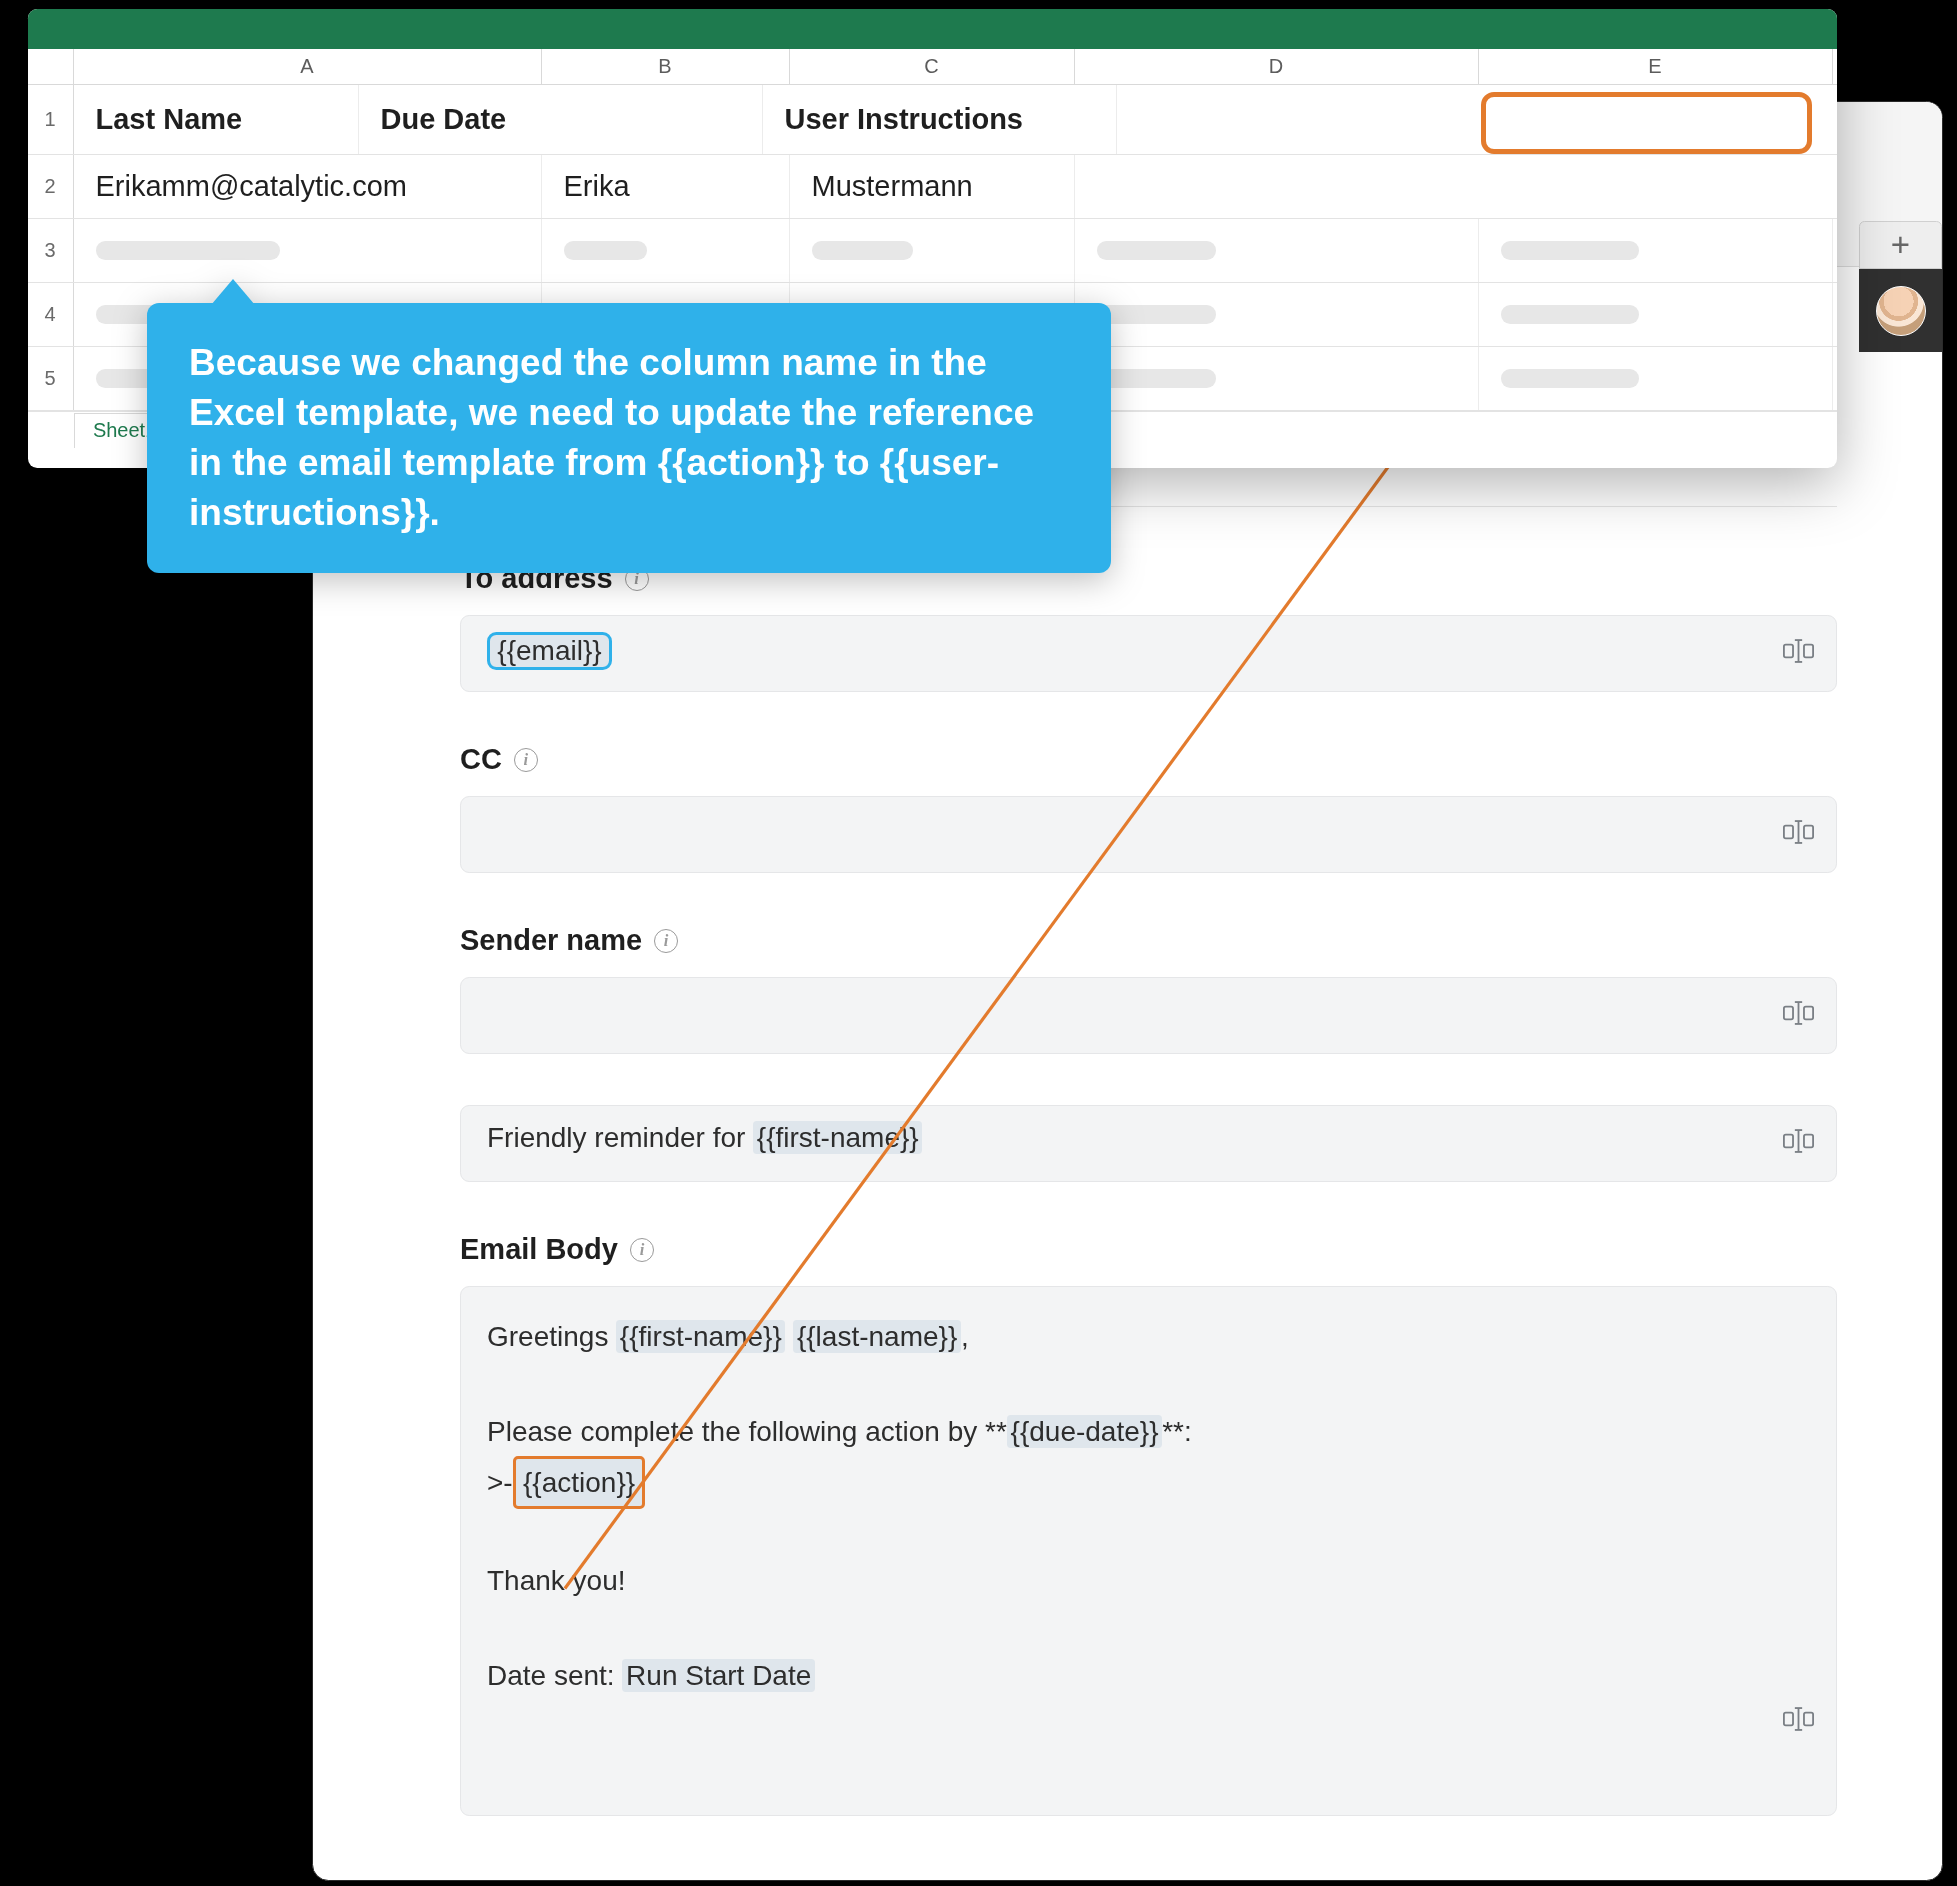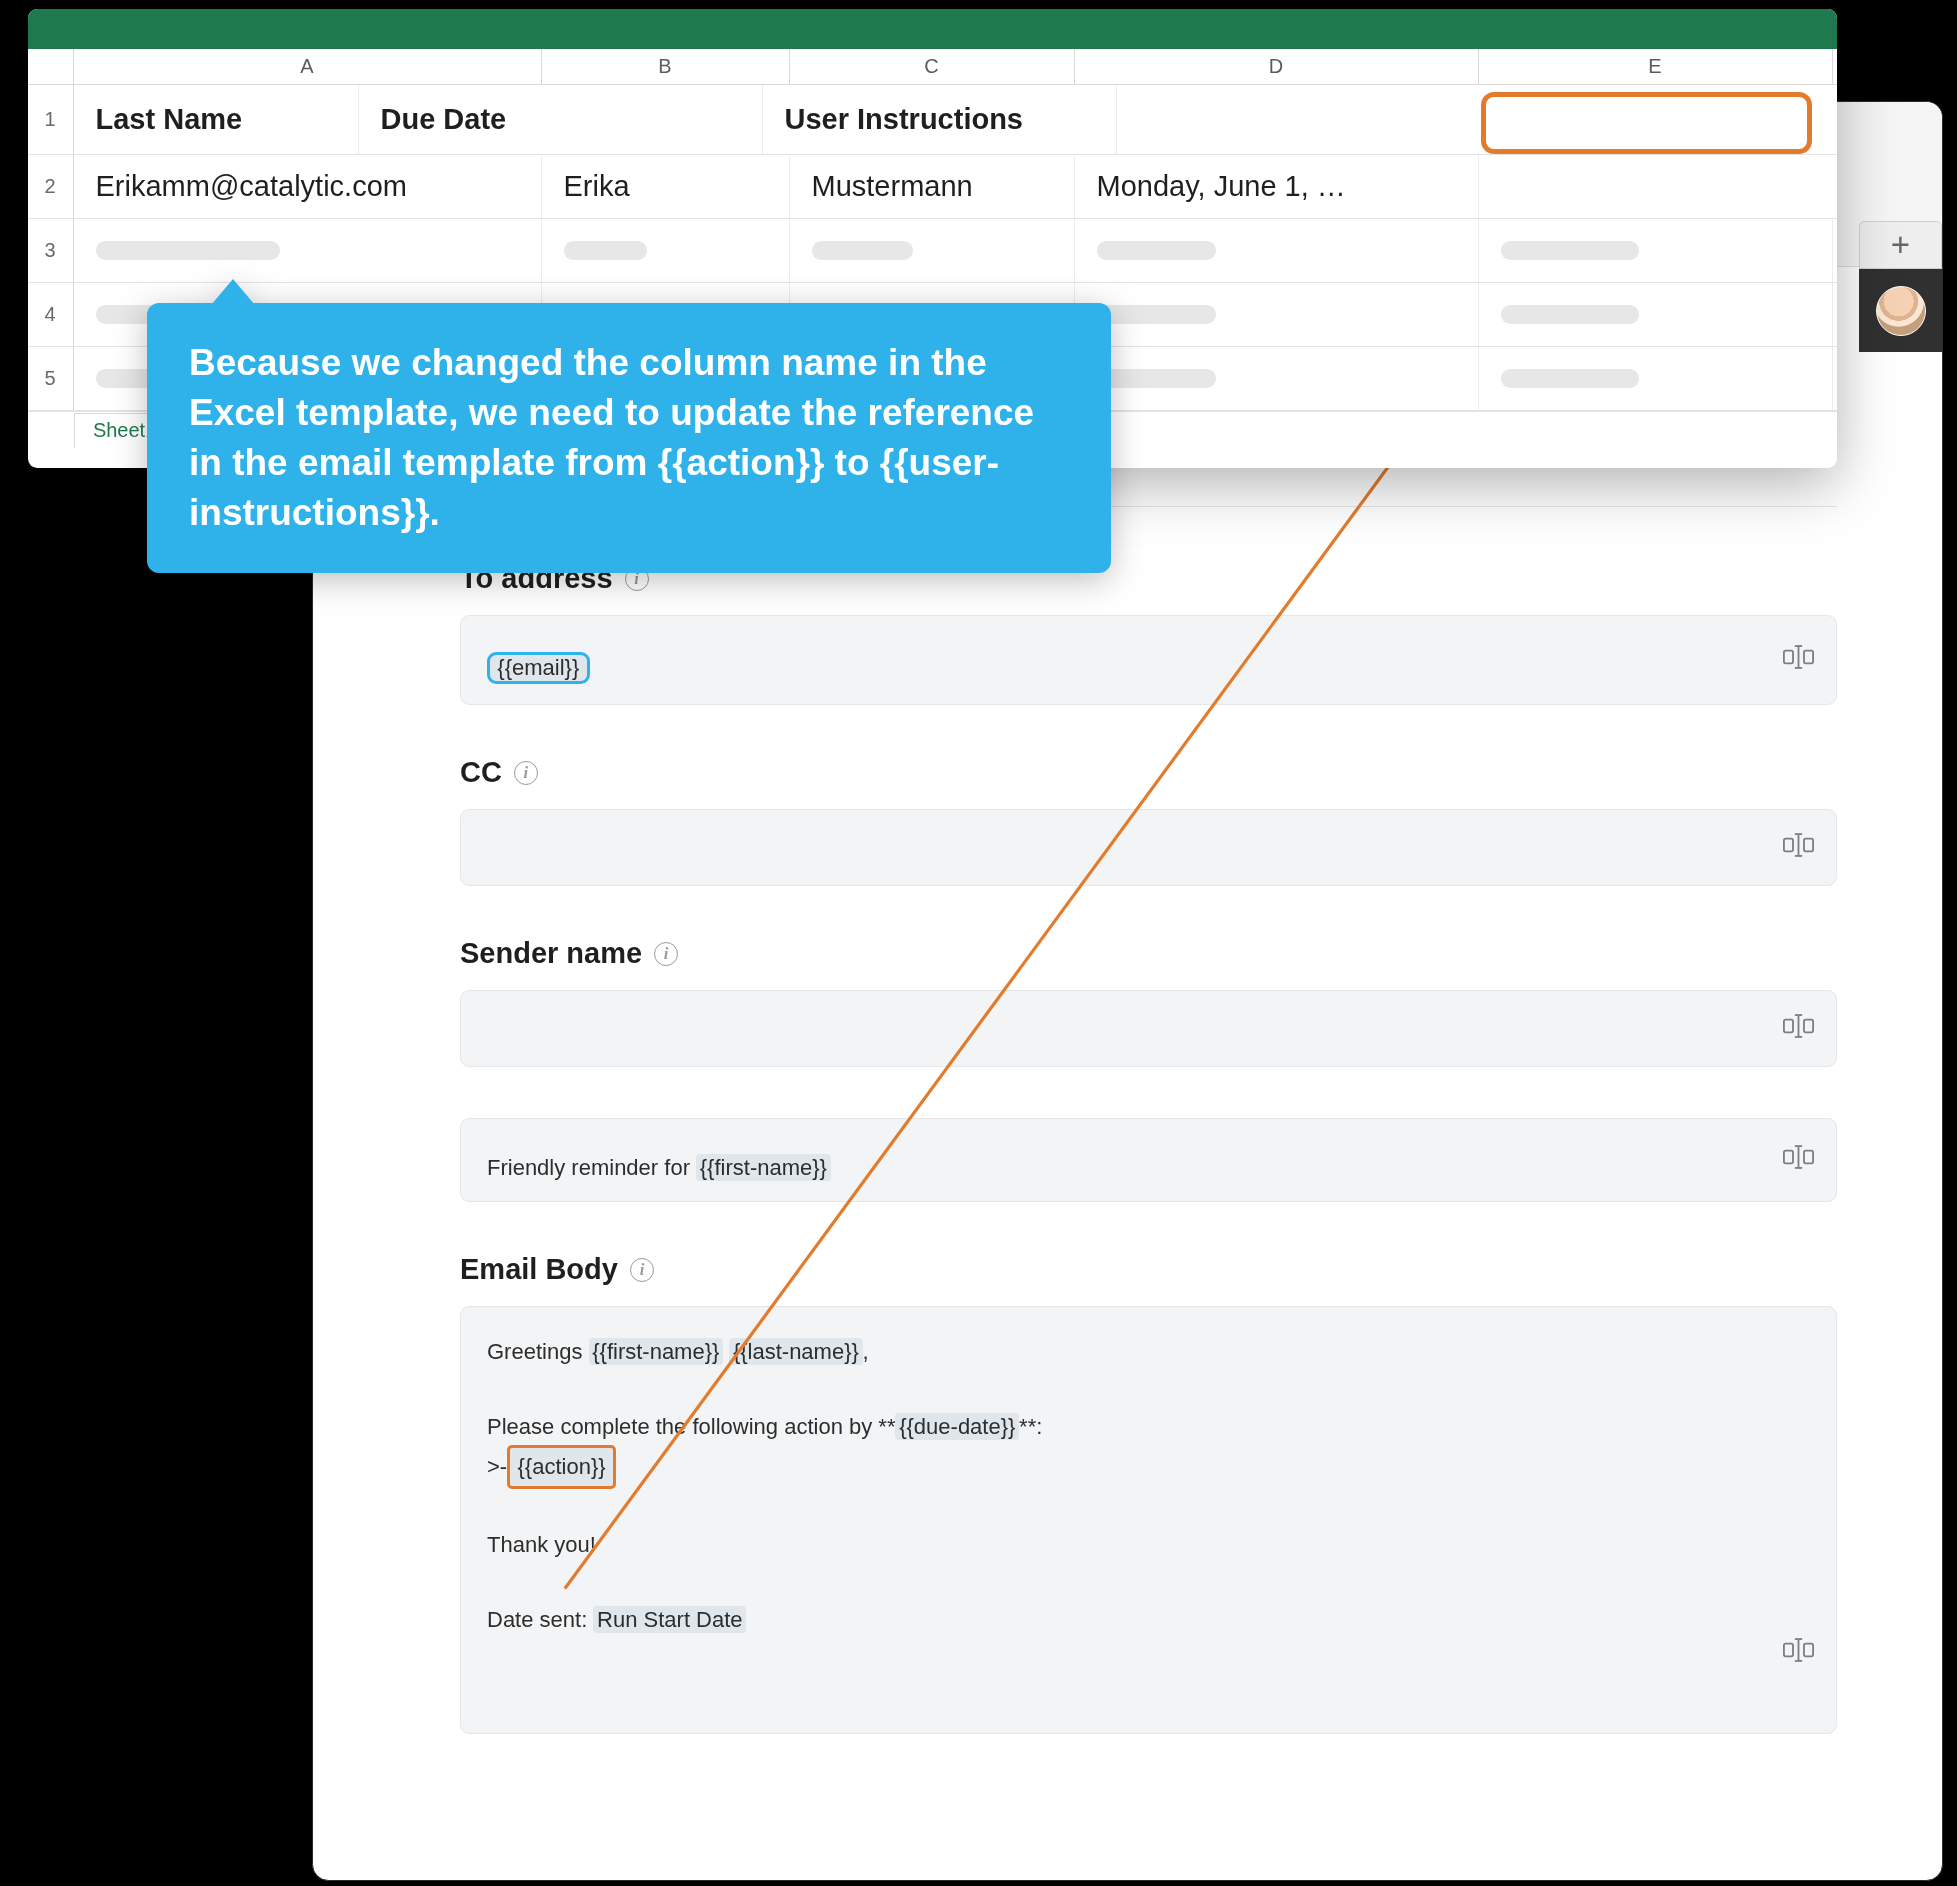--- a/index.html
+++ b/index.html
@@ -71,22 +71,22 @@
     width:24px; height:24px; border:1.8px solid #9a9a9a; border-radius:50%;
     display:inline-flex; align-items:center; justify-content:center;
     color:#9a9a9a; font-size:16.5px; font-style:italic; font-family: Georgia, serif;
   }
   .field-box {
     position:relative;
     background:#f3f4f5;
     border:0.9px solid #e5e6e8;
     border-radius:9.2px;
     min-height: 77px;
-    padding: 36px 83px 20px 26px;
-    font-size: 22px; color:#2d2d2d;
+    padding: 16px 83px 20px 26px;
+    font-size: 28px; color:#2d2d2d;
     word-wrap: break-word;
   }
   .field-box.body { min-height: 386px; line-height: 1.7; padding-top: 26px; white-space: pre-wrap; }
   .insert-ic {
     position:absolute; right:22px; top:50%; transform:translateY(-50%);
     color:#7a7f85;
   }
   .field-box.body .insert-ic { top:auto; bottom: 22px; transform:none; }
   .token {
     background:#dfe6ec; color:#2d2d2d;
@@ -338,21 +338,20 @@
         <div class="row-head">1</div>
         <div class="cell wC">Last Name</div>
         <div class="cell wD">Due Date</div>
         <div class="cell wE" id="ui-col-cell">User Instructions</div>
       </div>
       <div class="row data">
         <div class="row-head">2</div>
         <div class="cell wA" style="font-weight:400;">Erikamm@catalytic.com</div>
         <div class="cell wB">Erika</div>
         <div class="cell wC">Mustermann</div>
-        <div class="cell wD">Monday, June 1, …</div>
       </div>
       <div class="row data placeholder">
         <div class="row-head">3</div>
         <div class="cell wA">
             <div class="skel" style="width:184px"></div>
           </div>
         <div class="cell wB">
             <div class="skel" style="width:83px"></div>
           </div>
         <div class="cell wC">

